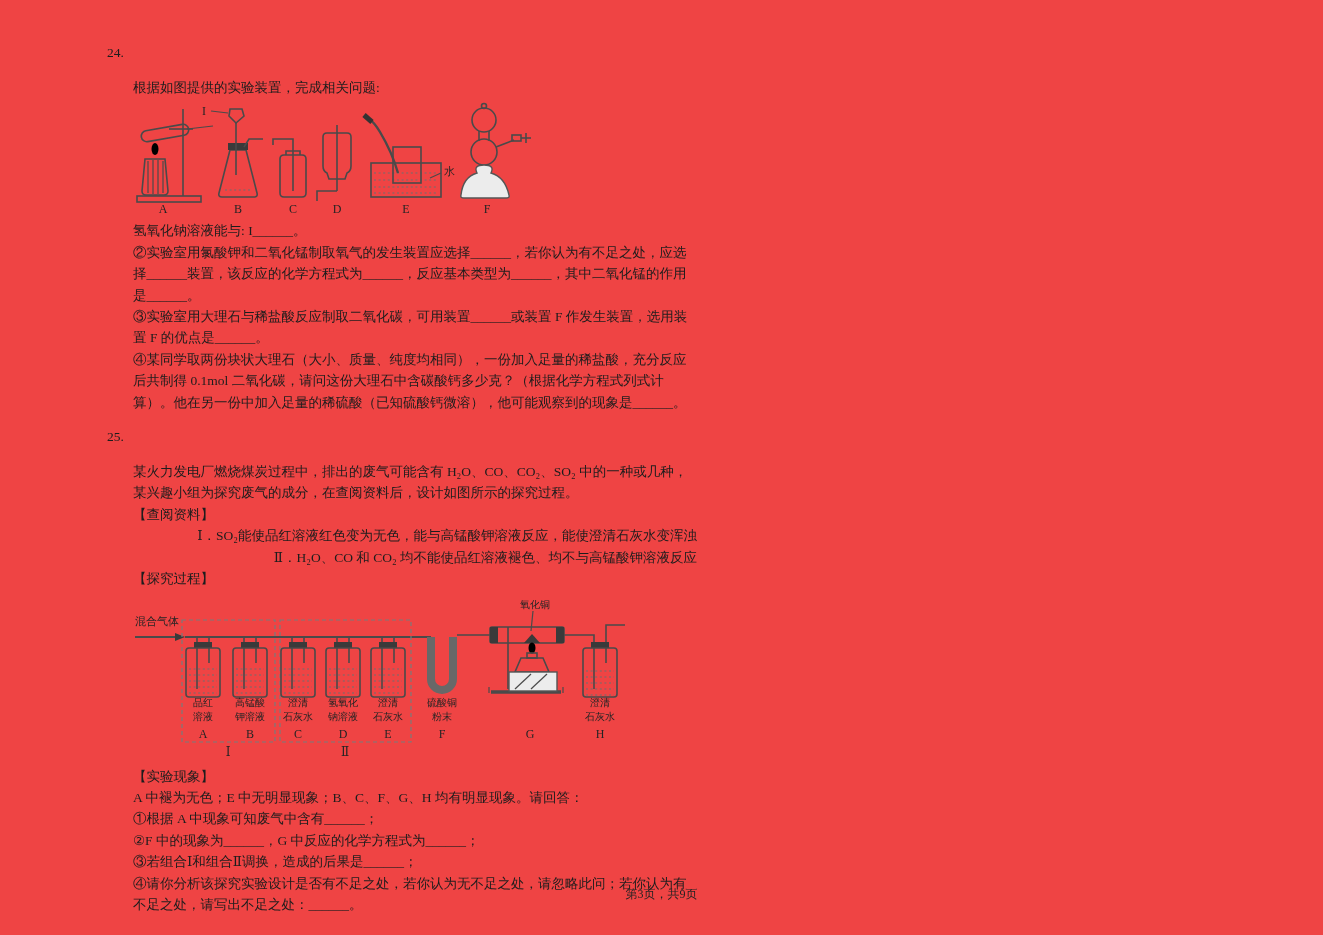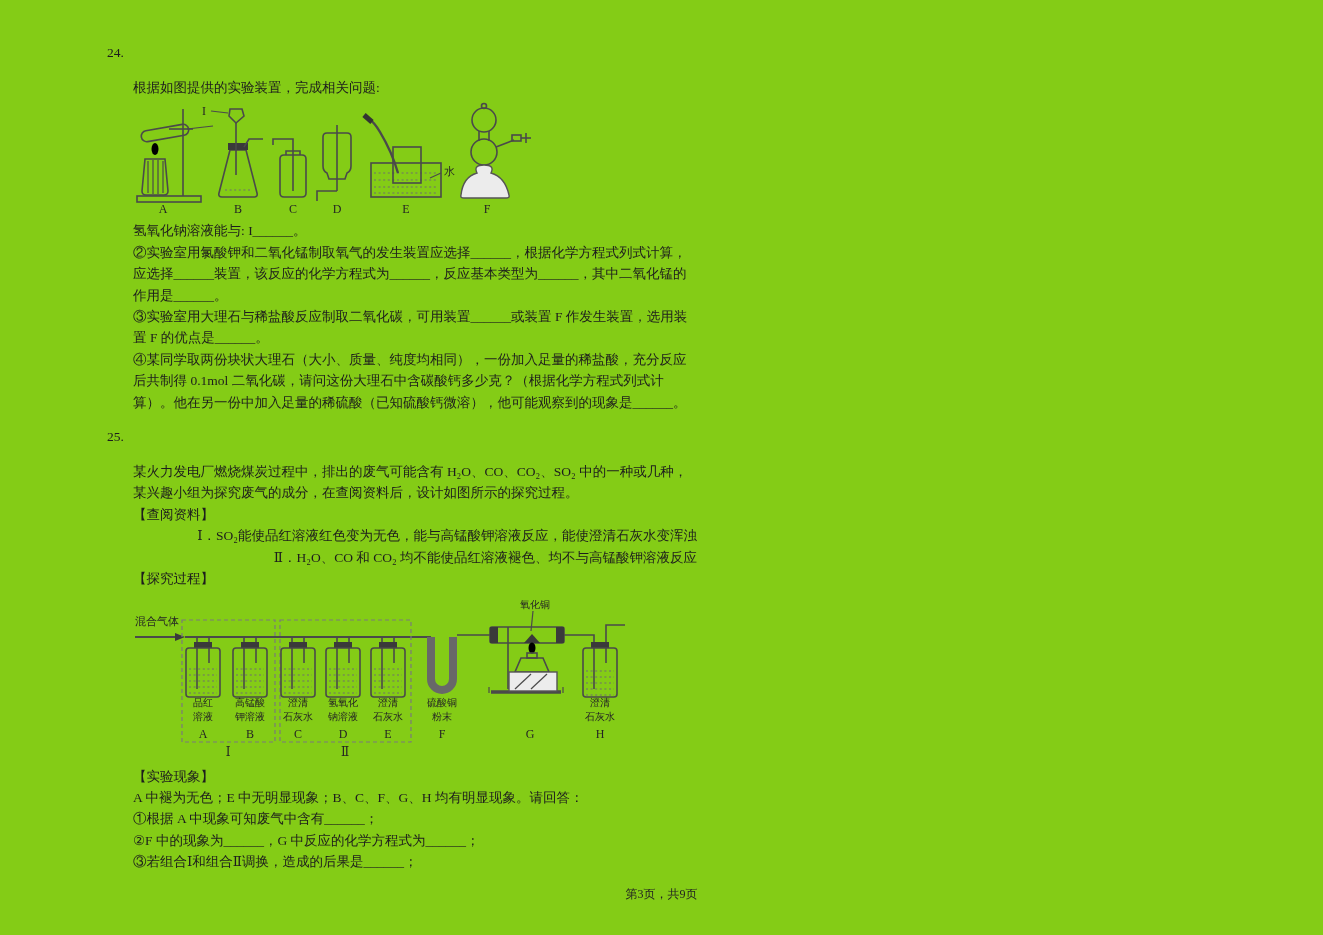--- a/index.html
+++ b/index.html
@@ -1,16 +1,16 @@
 <!DOCTYPE html>
 <html><head>
 <meta charset="utf-8">
 <style>
   html,body{margin:0;padding:0;background:#e9e9e9;}
-  .page{position:relative;width:1323px;height:935px;background:#84cc16;overflow:hidden;
+  .page{position:relative;width:1323px;height:935px;background:#ef4444;overflow:hidden;
         font-family:"Liberation Serif","DejaVu Serif",serif;color:#1d1d1d;}
   .content{position:absolute;left:107px;top:42px;width:590px;font-size:13.5px;line-height:21.4px;}
   p{margin:0;}
   .qhead{display:flex;}
   .qnum{flex:0 0 26px;width:26px;}
   .qtext{flex:1;margin-top:35px;}
   .indent{padding-left:26px;}
   .indent2{padding-left:40px;text-align:right;}
   .fig{display:block;margin:5px 0 3px 26px;}
   .q25{margin-top:13px;}
@@ -109,21 +109,21 @@
 
         <text class="letter" x="30" y="110" text-anchor="middle">A</text>
         <text class="letter" x="105" y="110" text-anchor="middle">B</text>
         <text class="letter" x="160" y="110" text-anchor="middle">C</text>
         <text class="letter" x="204" y="110" text-anchor="middle">D</text>
         <text class="letter" x="273" y="110" text-anchor="middle">E</text>
         <text class="letter" x="354" y="110" text-anchor="middle">F</text>
       </svg>
 
       <p class="indent">氢氧化钠溶液能与: I______。</p>
-      <p class="indent">②实验室用氯酸钾和二氧化锰制取氧气的发生装置应选择______，根据化学方程式列式计算，应选择______装置，该反应的化学方程式为______，反应基本类型为______，其中二氧化锰的作用是______。</p>
+      <p class="indent">②实验室用氯酸钾和二氧化锰制取氧气的发生装置应选择______，若你认为有不足之处，应选择______装置，该反应的化学方程式为______，反应基本类型为______，其中二氧化锰的作用是______。</p>
       <p class="indent">③实验室用大理石与稀盐酸反应制取二氧化碳，可用装置______或装置 F 作发生装置，选用装置 F 的优点是______。</p>
       <p class="indent">④某同学取两份块状大理石（大小、质量、纯度均相同），一份加入足量的稀盐酸，充分反应后共制得 0.1mol 二氧化碳，请问这份大理石中含碳酸钙多少克？（根据化学方程式列式计算）。他在另一份中加入足量的稀硫酸（已知硫酸钙微溶），他可能观察到的现象是______。</p>
     </div>
 
     <div class="q25">
       <div class="qhead">
         <span class="qnum">25.</span>
         <span class="qtext">某火力发电厂燃烧煤炭过程中，排出的废气可能含有 H₂O、CO、CO₂、SO₂ 中的一种或几种，某兴趣小组为探究废气的成分，在查阅资料后，设计如图所示的探究过程。</span>
       </div>
 
@@ -263,17 +263,18 @@
           <text class="lab" x="467" y="125" text-anchor="middle">石灰水</text>
           <text class="letter" x="467" y="143" text-anchor="middle">H</text>
         </g>
       </svg>
 
       <p class="sect">【实验现象】</p>
       <p class="indent">A 中褪为无色；E 中无明显现象；B、C、F、G、H 均有明显现象。请回答：</p>
       <p class="indent">①根据 A 中现象可知废气中含有______；</p>
       <p class="indent">②F 中的现象为______，G 中反应的化学方程式为______；</p>
       <p class="indent">③若组合Ⅰ和组合Ⅱ调换，造成的后果是______；</p>
+      <p class="indent">④请你分析该探究实验设计是否有不足之处，若你认为无不足之处，请忽略此问；若你认为有不足之处，请写出不足之处：______。</p>
     </div>
   </div>
 
   <div class="footer">第3页，共9页</div>
 </div>
 
 </body></html>

